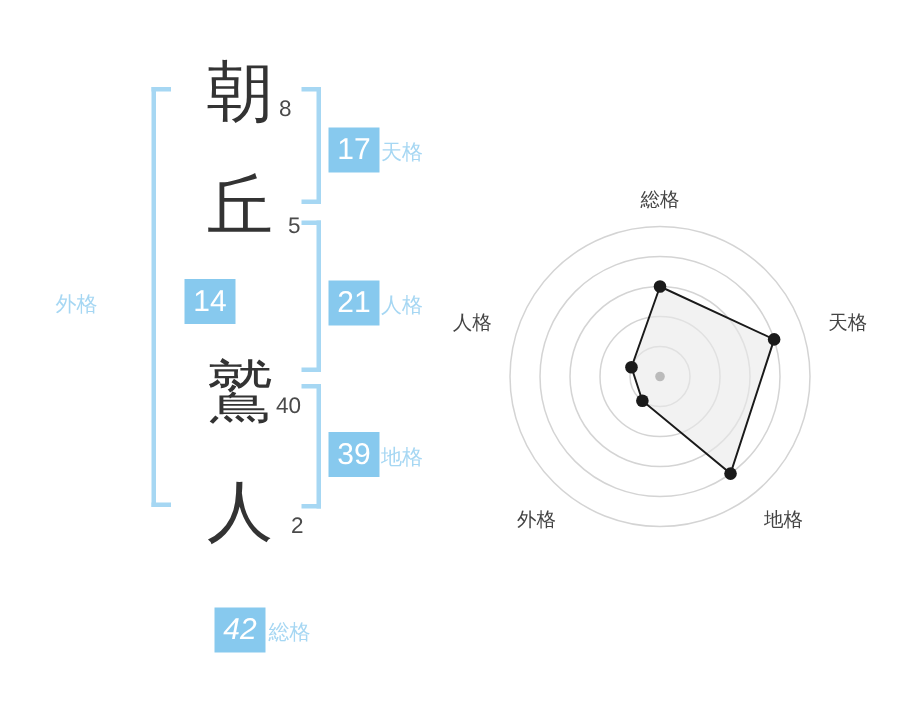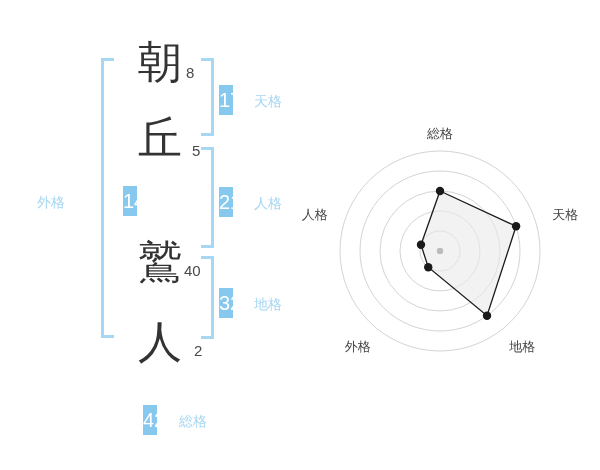--- a/index.html
+++ b/index.html
@@ -13,21 +13,21 @@
     width:64px;text-align:center;font-size:44px;line-height:44px;
     color:var(--kanji,#333);left:128px;
   }
   .strokes{font-size:15px;color:var(--stroke-count,#555);}
   
   .bracket{box-sizing:border-box;width:13px;}
   .bracket.open-right{border:3px solid var(--accent-light,#A6D7F3);border-right:none;left:101px;}
   .bracket.open-left{border:3px solid var(--accent-light,#A6D7F3);border-left:none;left:201px;}
   
   .badge-box{
-    width:14px;height:30px;background:var(--accent,#87C9EE);color:#ffffff;
+    width:34px;height:30px;background:var(--accent,#87C9EE);color:#ffffff;
     font-size:20px;line-height:30px;text-align:center;display:block;
   }
   .badge-label{font-size:14px;color:var(--accent-light,#A6D7F3);}
   svg text{font-family:"Liberation Sans","DejaVu Sans",sans-serif;}
 </style>
 </head>
 <body style="--accent: #87C9EE; --accent-light: #A6D7F3; --kanji: #333333; --stroke-count: #4A4A4A; --chart-ring: #D4D4D4; --chart-label: #444444; --chart-line: #1A1A1A; --chart-fill: #E9E9E9; --chart-center-dot: #BBBBBB;">
 
 <div class="abs kanji" style="top:40px;">朝</div>
 <div class="abs kanji" style="top:116px;">丘</div>
@@ -46,24 +46,24 @@
 
 <span class="abs badge-label" style="left:37px;top:194px;">外格</span>
 <span class="abs badge-box" style="left:76px;top:186px;margin-left:47px;">14</span>
 
 <span class="abs badge-box" style="left:219px;top:85px;">17</span>
 <span class="abs badge-label" style="left:254px;top:93px;">天格</span>
 
 <span class="abs badge-box" style="left:219px;top:187px;">21</span>
 <span class="abs badge-label" style="left:254px;top:195px;">人格</span>
 
-<span class="abs badge-box" style="left:219px;top:288px;">32</span>
+<span class="abs badge-box" style="left:219px;top:288px;">39</span>
 <span class="abs badge-label" style="left:254px;top:296px;">地格</span>
 
-<span class="abs badge-box" style="left:143px;top:405px;">42</span>
+<span class="abs badge-box" style="left:143px;top:405px;font-style:italic;">42</span>
 <span class="abs badge-label" style="left:179px;top:413px;">総格</span>
 
 <svg class="abs" style="left:290px;top:121px;" width="300" height="260" viewBox="0 0 300 260">
     <circle cx="150" cy="130" r="100" fill="none" stroke="#D4D4D4" stroke-width="1"></circle>
     <circle cx="150" cy="130" r="80" fill="none" stroke="#D4D4D4" stroke-width="1"></circle>
     <circle cx="150" cy="130" r="60" fill="none" stroke="#D4D4D4" stroke-width="1"></circle>
     <circle cx="150" cy="130" r="40" fill="none" stroke="#D4D4D4" stroke-width="1"></circle>
     <circle cx="150" cy="130" r="20" fill="none" stroke="#D4D4D4" stroke-width="1"></circle>
     <polygon points="150,70 226.0845213036123,105.2786404500042 197.02282018339787,194.72135954999578 138.24429495415055,146.18033988749895 130.97886967409693,123.81966011250105" fill="#E9E9E9" fill-opacity="0.6" stroke="#1A1A1A" stroke-width="1.3"></polygon>
     <circle cx="150" cy="70" r="4.2" fill="#1A1A1A"></circle>

